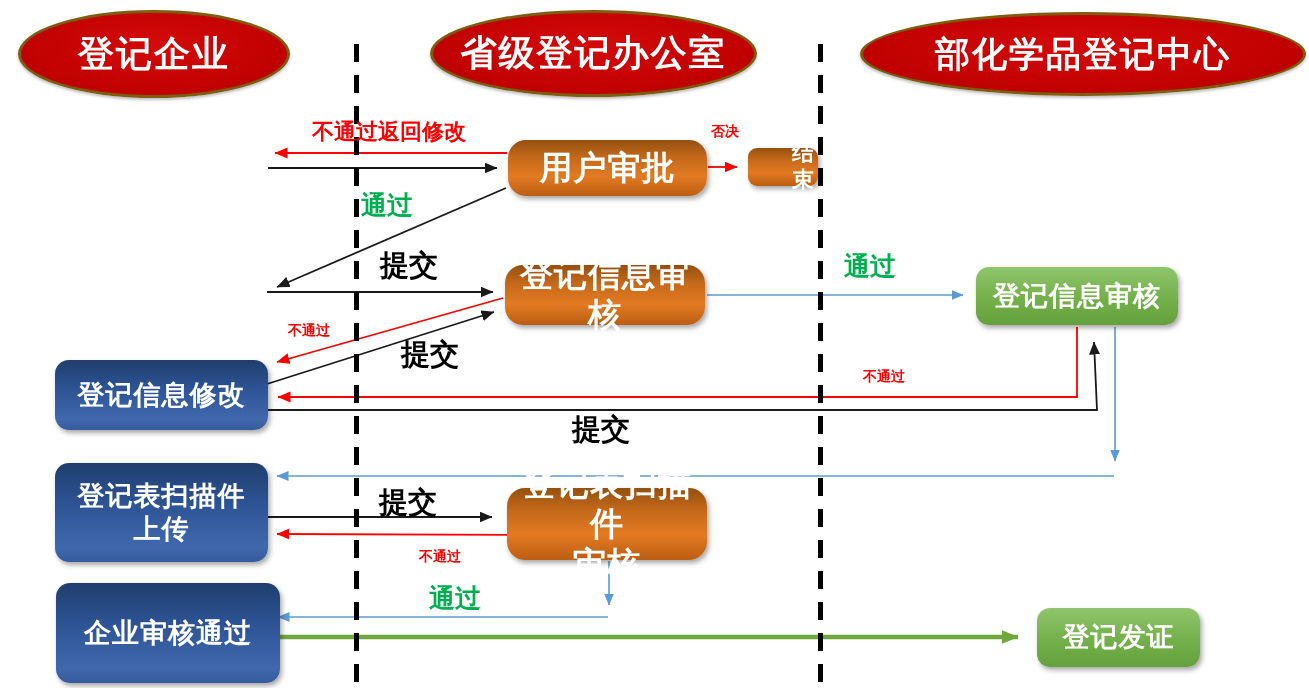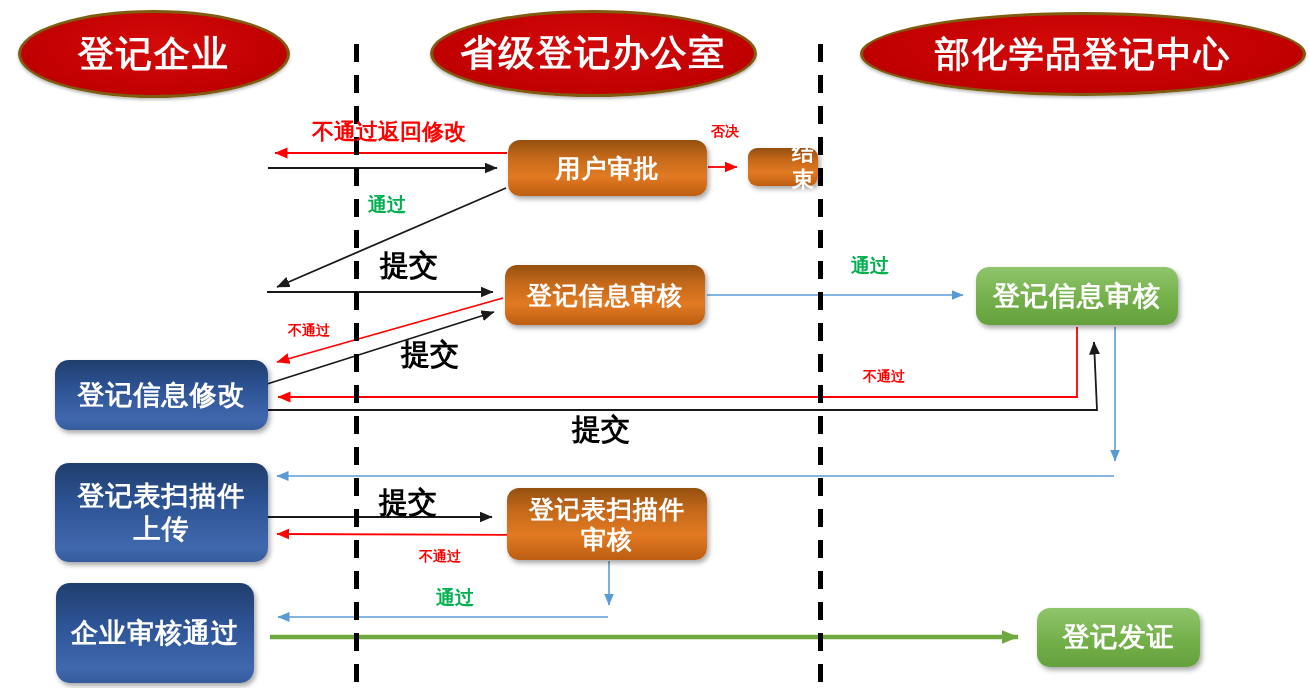--- a/index.html
+++ b/index.html
@@ -24,35 +24,35 @@
     position:absolute;display:flex;align-items:center;justify-content:center;
     color:#fff;font-weight:bold;text-align:center;white-space:pre-line;
     box-sizing:border-box;box-shadow:2px 3px 5px rgba(0,0,0,.35);
     line-height:1.22;
   }
   .node.blue{
     border-radius:14px;font-size:27px;letter-spacing:1px;
     background:linear-gradient(180deg,#203e6d 0%,#2d5394 40%,#4068ad 85%,#355b9c 100%);
   }
   .node.orange{
-    border-radius:12px;font-size:25px;letter-spacing:1px;
+    border-radius:18px;font-size:33px;letter-spacing:1px;
     background:linear-gradient(180deg,#94500f 0%,#c3681a 30%,#e27a22 65%,#bc5d12 100%);
   }
   .node.orange.small{font-size:22px;border-radius:9px;letter-spacing:0;padding-left:40px;}
   .node.green{
     border-radius:13px;font-size:27px;letter-spacing:1px;
     background:linear-gradient(180deg,#8fc56c 0%,#74b04a 55%,#64a03c 100%);
   }
   .edge-label{
     position:absolute;transform:translate(-50%,-50%);
     font-weight:bold;white-space:nowrap;
   }
   .edge-label.black{color:#000;font-size:29px;}
   .edge-label.red{color:#ff0000;font-size:14px;}
-  .edge-label.green{color:#00b050;font-size:19px;}
+  .edge-label.green{color:#00b050;font-size:26px;}
   svg.wires{position:absolute;left:0;top:0;}
 </style>
 </head>
 <body>
 
 <div class="stage">
 
   <svg class="wires" width="1309" height="688" viewBox="0 0 1309 688">
     <defs>
       <marker id="arr-black" markerUnits="userSpaceOnUse" markerWidth="14" markerHeight="12" refX="12.5" refY="5.5" orient="auto">
@@ -100,21 +100,21 @@
   <div class="lane-ellipse" style="left:18px;top:10px;width:272px;height:88px;">登记企业</div>
   <div class="lane-ellipse" style="left:430px;top:10px;width:327px;height:87px;">省级登记办公室</div>
   <div class="lane-ellipse" style="left:860px;top:12px;width:446px;height:84px;font-size:35px;">部化学品登记中心</div>
 
   <div class="divider" style="left:354px;top:44px;height:642px;"></div>
   <div class="divider" style="left:818px;top:44px;height:642px;"></div>
 
   <div class="node blue" style="left:55px;top:360px;width:213px;height:70px;">登记信息修改</div>
   <div class="node blue" style="left:55px;top:463px;width:213px;height:99px;">登记表扫描件
 上传</div>
-  <div class="node blue" style="left:56px;top:583px;width:198px;height:100px;">企业审核通过</div>
+  <div class="node blue" style="left:56px;top:583px;width:224px;height:100px;">企业审核通过</div>
 
   <div class="node orange" style="left:508px;top:140px;width:199px;height:56px;">用户审批</div>
   <div class="node orange" style="left:505px;top:265px;width:200px;height:60px;">登记信息审核</div>
   <div class="node orange" style="left:507px;top:488px;width:200px;height:72px;">登记表扫描件
 审核</div>
   <div class="node orange small" style="left:748px;top:148px;width:70px;height:38px;">结束</div>
 
   <div class="node green" style="left:976px;top:267px;width:202px;height:58px;">登记信息审核</div>
   <div class="node green" style="left:1037px;top:608px;width:163px;height:59px;">登记发证</div>
 

